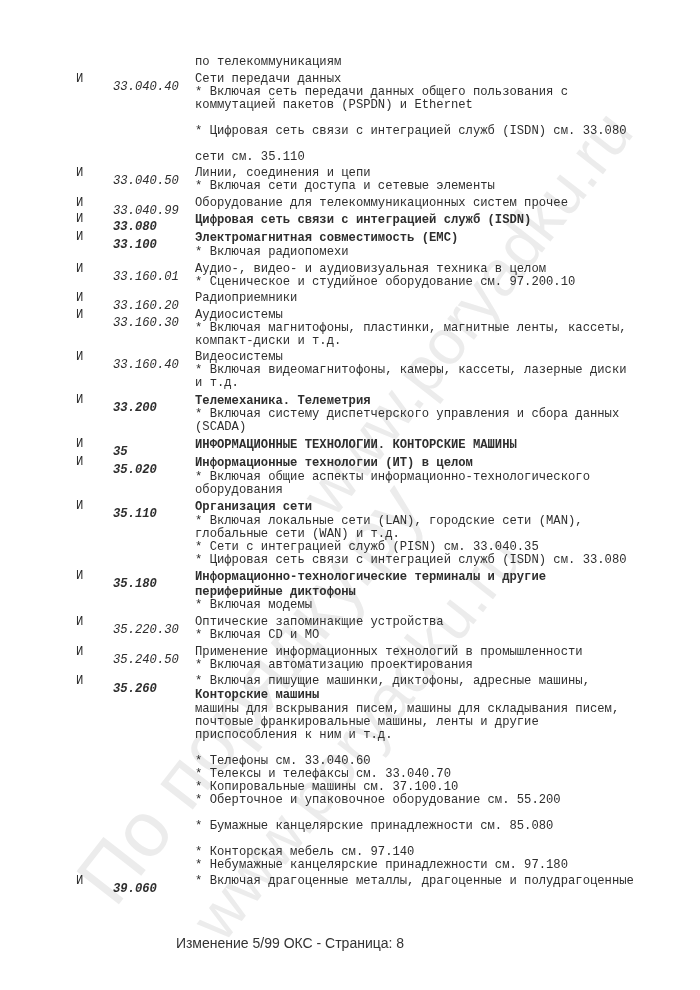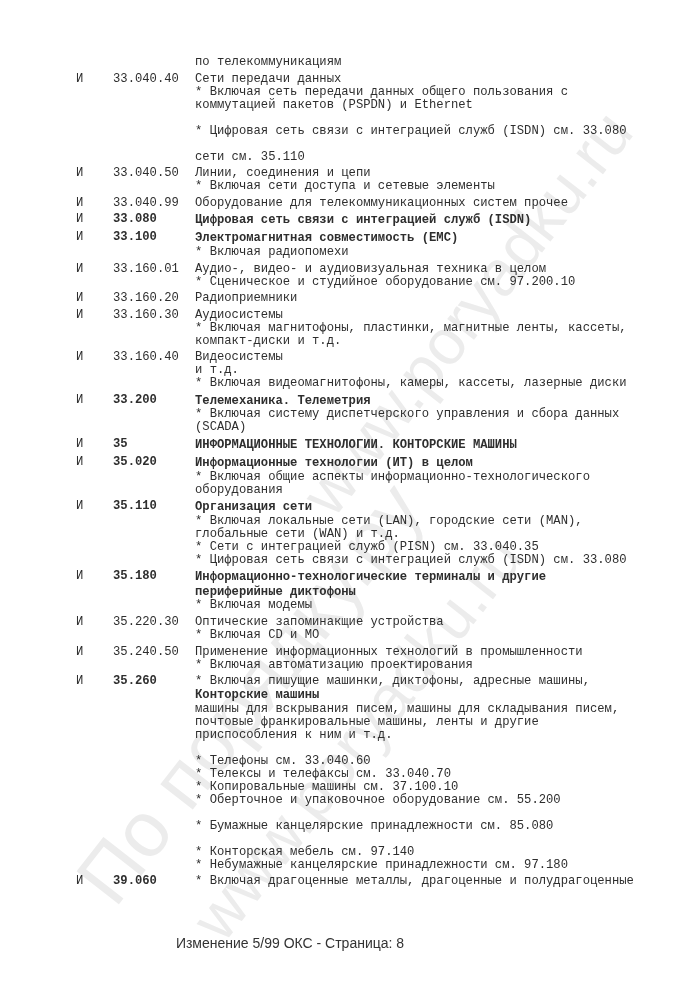--- a/index.html
+++ b/index.html
@@ -13,21 +13,21 @@
     position: absolute; color: #ececec; font-family: "Liberation Sans", sans-serif;
     font-size: 78px; white-space: nowrap; transform-origin: left bottom;
     transform: rotate(-52deg); pointer-events: none; z-index: 0;
   }
   .wm1 { left: 130px; top: 830px; }
   .wm2 { left: 235px; top: 880px; font-size: 64px; }
   .wm3 { left: 345px; top: 455px; font-size: 64px; }
   .doc { position: absolute; left: 0; top: 56px; width: 700px; z-index: 1; }
   .entry { position: relative; margin-bottom: 3.6px; }
   .entry .flag { position: absolute; left: 76px; top: 0; line-height: 13px; }
-  .entry .code { position: absolute; left: 113px; top: 0; line-height: 13px; }
+  .entry .code { position: absolute; left: 113px; top: 8px; line-height: 13px; font-style: italic; }
   .entry .body { margin-left: 195px; width: 470px; }
   .line { line-height: 13px; white-space: pre; }
   .line.blank { height: 13px; }
   .bold { font-weight: bold; line-height: 14.5px; }
   .footer {
     position: absolute; left: 0; width: 580px; top: 935px; text-align: center;
     font-family: "Liberation Sans", sans-serif; font-size: 14px; color: #333;
   }
 </style>
 </head>
@@ -110,22 +110,22 @@
         <div class="line">Аудиосистемы</div>
         <div class="line">* Включая магнитофоны, пластинки, магнитные ленты, кассеты,</div>
         <div class="line">компакт-диски и т.д.</div>
       </div>
     </div>
     <div class="entry">
       <span class="flag">И</span>
       <span class="code">33.160.40</span>
       <div class="body">
         <div class="line">Видеосистемы</div>
+        <div class="line">* Включая видеомагнитофоны, камеры, кассеты, лазерные диски</div>
         <div class="line">и т.д.</div>
-        <div class="line">* Включая видеомагнитофоны, камеры, кассеты, лазерные диски</div>
       </div>
     </div>
     <div class="entry">
       <span class="flag">И</span>
       <span class="code bold">33.200</span>
       <div class="body">
         <div class="line bold">Телемеханика. Телеметрия</div>
         <div class="line">* Включая систему диспетчерского управления и сбора данных</div>
         <div class="line">(SCADA)</div>
       </div>

